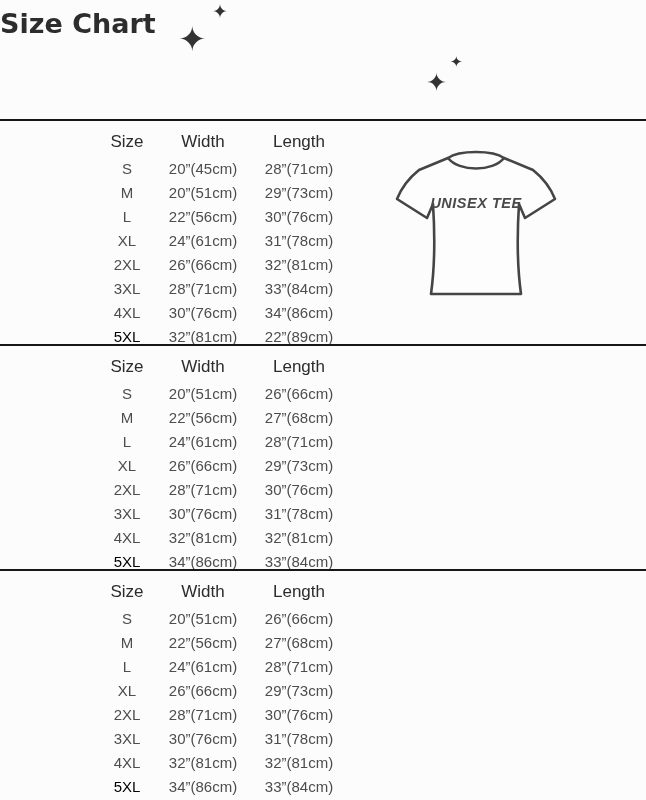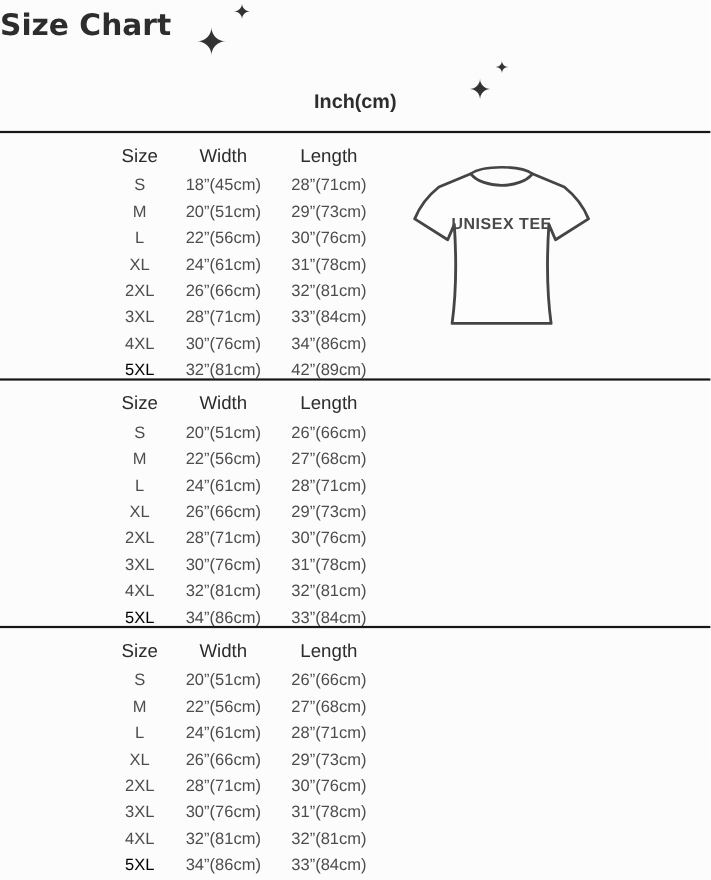--- a/index.html
+++ b/index.html
@@ -37,21 +37,21 @@
   .size-table td{
     font-size:15px;color:#4d4d4d;text-align:center;white-space:nowrap;
     height:24px;padding:0;
   }
   .size-table th:nth-child(1),.size-table td:nth-child(1){width:56px;}
   .size-table th:nth-child(2),.size-table td:nth-child(2){width:96px;}
   .size-table th:nth-child(3),.size-table td:nth-child(3){width:96px;text-align:center;}
   .size-table tbody tr:last-child td:first-child{color:#000000;}
   
   .garment{margin:0;position:absolute;}
-  .garment-tee{left:370px;top:24px;}
+  .garment-tee{left:390px;top:24px;font-style:italic;}
   .garment-crew{left:388px;top:12px;}
   .garment-hoodie{left:396px;top:5px;}
   .garment svg{display:block;}
   .g-line{fill:none;stroke:#454545;stroke-width:2.4;stroke-linecap:round;stroke-linejoin:round;}
   .g-fill{fill:#fdfdfd;stroke:#454545;stroke-width:2.6;stroke-linejoin:round;}
   .g-thin{fill:none;stroke:#454545;stroke-width:2;stroke-linecap:round;}
   .g-label{
     font-family:"Liberation Sans",sans-serif;font-weight:bold;fill:#4a4a4a;
     letter-spacing:0.5px;text-anchor:middle;
   }
@@ -60,37 +60,36 @@
 <body>
 
 <div class="page">
 
   <header class="chart-header">
     <span class="sparkle s1">✦</span>
     <span class="sparkle s2">✦</span>
     <h1 class="page-title">Size Chart</h1>
     <span class="sparkle s3">✦</span>
     <span class="sparkle s4">✦</span>
-    <div class="subtitle">Inch(cm)</div>
   </header>
 
   <section class="size-section">
     <div class="table-wrap">
       <table class="size-table">
         <thead>
           <tr>
             <th>Size</th>
             <th>Width</th>
             <th>Length</th>
           </tr>
         </thead>
         <tbody>
             <tr>
               <td>S</td>
-              <td>18”(45cm)</td>
+              <td>20”(45cm)</td>
               <td>28”(71cm)</td>
             </tr>
             <tr>
               <td>M</td>
               <td>20”(51cm)</td>
               <td>29”(73cm)</td>
             </tr>
             <tr>
               <td>L</td>
               <td>22”(56cm)</td>
@@ -112,21 +111,21 @@
               <td>33”(84cm)</td>
             </tr>
             <tr>
               <td>4XL</td>
               <td>30”(76cm)</td>
               <td>34”(86cm)</td>
             </tr>
             <tr>
               <td>5XL</td>
               <td>32”(81cm)</td>
-              <td>42”(89cm)</td>
+              <td>22”(89cm)</td>
             </tr>
           </tbody>
       </table>
     </div>
     <figure class="garment garment-tee">
       <svg width="172" height="167" viewBox="0 0 172 167">
         <path class="g-fill" d="M58,13
           C69,27 103,27 114,13
           L143,25 C153,33 161,44 165,54
           L135,73 L129,59

